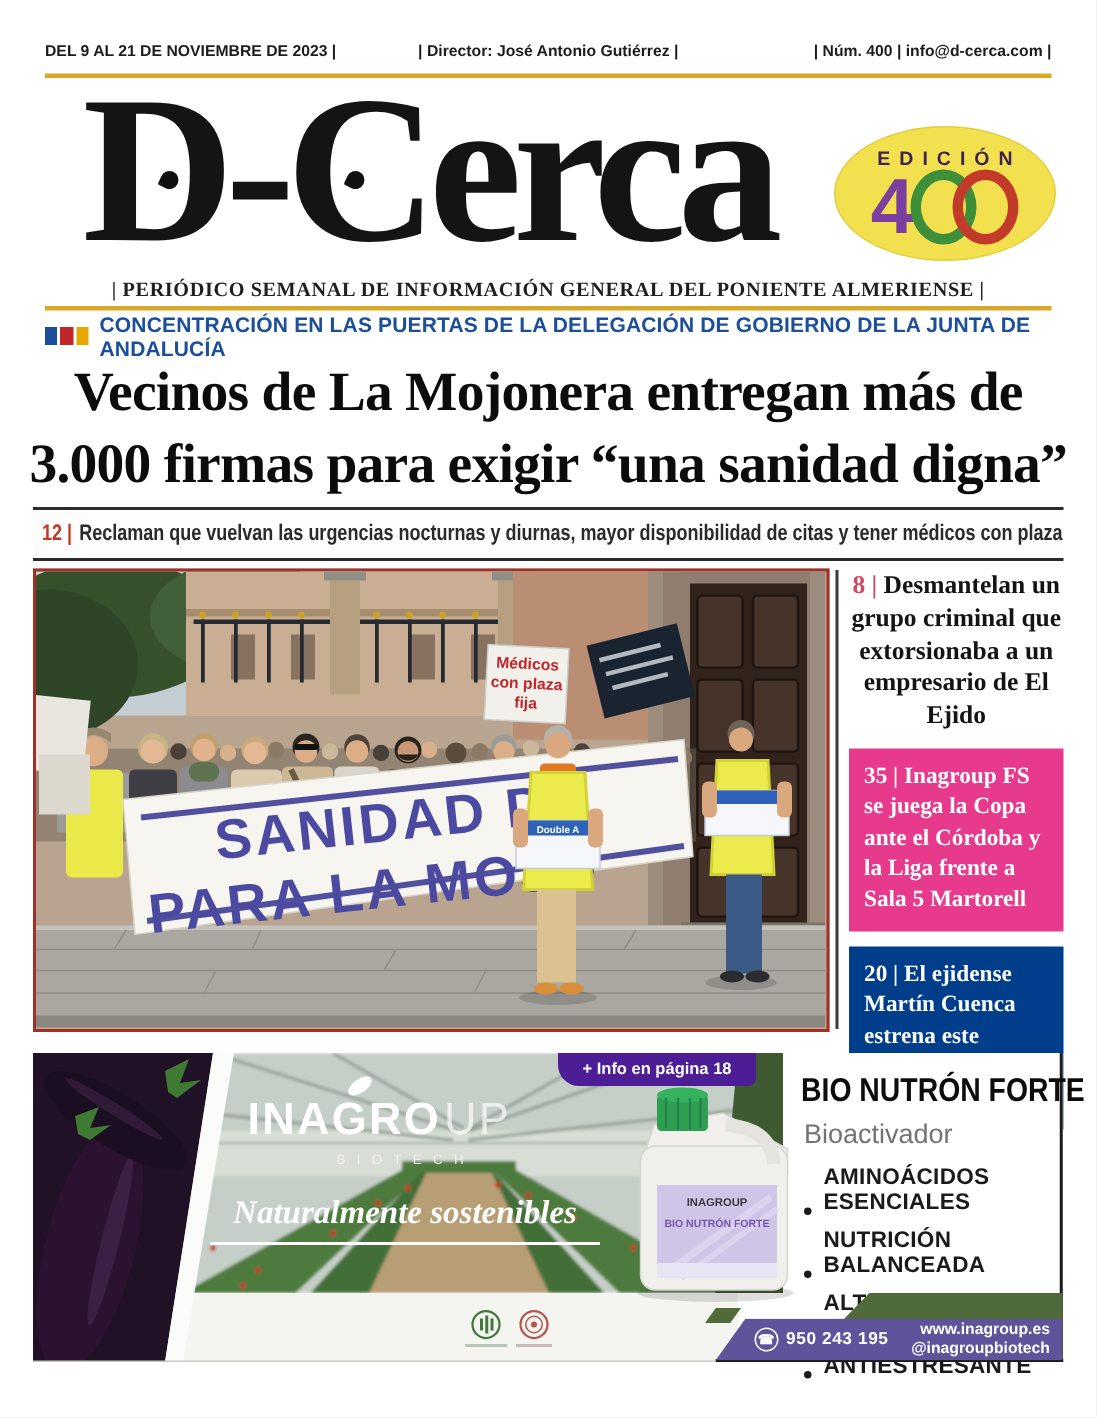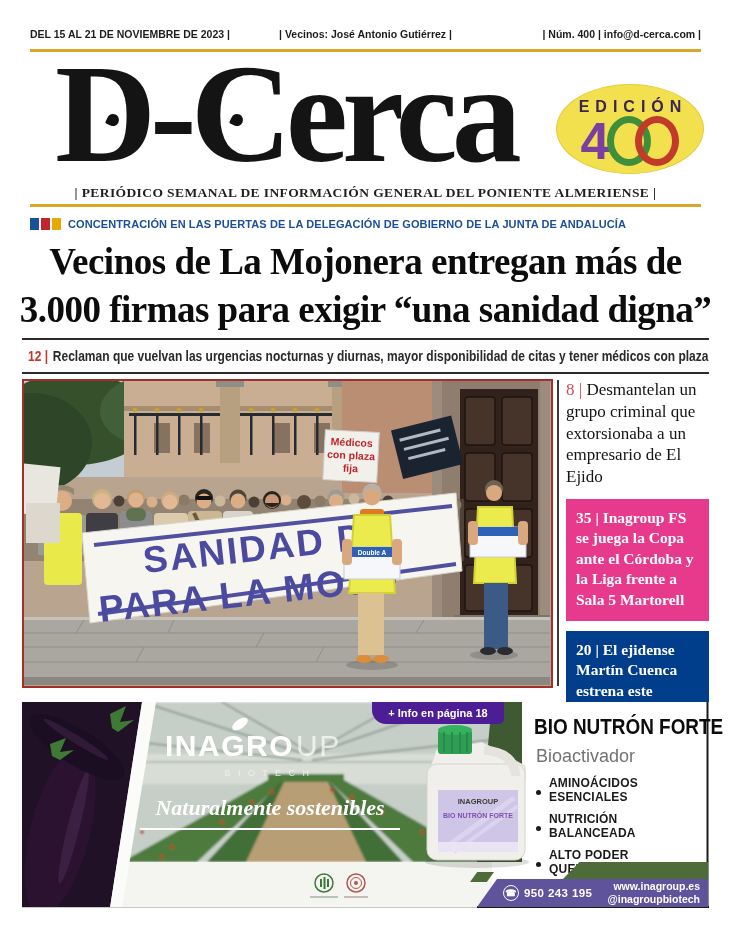--- a/index.html
+++ b/index.html
@@ -12,89 +12,89 @@
   .topbar .tb-center{position:absolute;left:0;right:0;top:0;text-align:center;}
   .topbar .tb-right{position:absolute;right:0;top:0;}
   .gold-rule{position:absolute;left:30px;right:30px;height:3px;background:#d9a826;}
 
   
   .logo{position:absolute;left:55px;top:46px;width:500px;height:136px;line-height:136px;
         font-family:"Liberation Serif",serif;font-weight:bold;font-size:140px;letter-spacing:-6px;color:#141414;}
   .pupil{position:absolute;width:12px;height:12px;border-radius:50% 50% 50% 10%;background:#111;transform:rotate(25deg);}
   .badge{position:absolute;left:556px;top:84px;width:148px;height:90px;background:#f3e04e;border:1px solid #e3cd3c;
          border-radius:50%;text-align:center;box-sizing:border-box;}
-  .badge-label{margin-top:13px;font-size:16px;font-weight:bold;letter-spacing:6px;color:#3d2353;padding-left:6px;}
+  .badge-label{margin-top:13px;font-size:13px;font-weight:bold;letter-spacing:6px;color:#3d2353;padding-left:6px;}
   .badge-num{display:flex;align-items:center;justify-content:center;height:54px;margin-top:-2px;}
   .badge-4{font-size:52px;font-weight:bold;color:#7b3fa0;line-height:54px;}
   .ring{display:inline-block;width:30px;height:36px;border-radius:50%;border:7px solid;background:transparent;}
   .ring-green{border-color:#3f8f3a;margin-left:-2px;}
   .ring-red{border-color:#c23b2a;margin-left:-16px;}
   .subtitle{position:absolute;left:0;right:0;top:185px;text-align:center;font-family:"Liberation Serif",serif;
             font-weight:bold;font-size:13.5px;letter-spacing:.4px;color:#1f1f1f;}
 
   
   .kicker{position:absolute;left:30px;top:217px;display:flex;align-items:center;height:14px;}
   .kick-sq{width:9px;height:12px;margin-right:2px;}
-  .kicker-text{margin-left:5px;font-size:11px;font-weight:bold;color:#1b4e9b;letter-spacing:.1px;}
+  .kicker-text{margin-left:5px;font-size:14px;font-weight:bold;color:#1b4e9b;letter-spacing:.1px;}
 
   
   .headline{position:absolute;left:14px;right:14px;top:238px;text-align:center;font-family:"Liberation Serif",serif;
             font-weight:bold;font-size:37px;line-height:1.3;color:#0c0c0c;letter-spacing:-.5px;}
 
   
   .subhead{position:absolute;left:22px;right:22px;top:338px;border-top:2px solid #2b2b2b;border-bottom:2px solid #2b2b2b;
            padding:7px 6px 8px 6px;background:#fdfdfd;overflow:hidden;}
   .subhead-inner{transform:scaleX(.8);transform-origin:0 50%;width:840px;white-space:nowrap;
                  font-size:15px;font-weight:bold;color:#2a2a2a;}
   .subhead-page{color:#c0392b;margin-right:6px;}
 
   
   .photo{position:absolute;left:22px;top:379px;width:531px;height:309px;border:2.5px solid #a33028;box-sizing:border-box;background:#b9a58f;}
   .vdivider{position:absolute;left:557px;top:380px;width:2px;height:306px;background:#3a3a3a;}
 
   
   .sidebar{position:absolute;left:566px;top:379px;width:143px;}
-  .story1{font-family:"Liberation Serif",serif;font-weight:normal;font-size:17px;line-height:1.28;color:#141414;}
+  .story1{font-family:"Liberation Serif",serif;font-weight:bold;font-size:17px;line-height:1.28;color:#141414;text-align:center;}
   .story1 .pg{color:#d14a62;}
   .teaser-box{font-family:"Liberation Serif",serif;font-weight:bold;font-size:15.5px;line-height:1.32;color:#fff;
               padding:9px 8px 11px 10px;box-sizing:border-box;width:143px;}
   .box-pink{background:#e83a8c;margin-top:11px;}
   .box-blue{background:#003e8c;margin-top:10px;}
 
   
   .ad{position:absolute;left:22px;top:702px;width:687px;height:206px;}
   .ad svg{position:absolute;left:0;top:0;}
   .info-tag{position:absolute;left:350px;top:0;width:132px;height:22px;background:#4c1d95;color:#fff;
             font-size:11px;font-weight:bold;text-align:center;line-height:22px;border-radius:0 0 5px 14px;}
   .prod-title{position:absolute;left:512px;top:12px;width:190px;font-size:22px;font-weight:900;color:#0d0d0d;
               letter-spacing:0;transform:scaleX(.86);transform-origin:0 0;white-space:nowrap;}
   .prod-sub{position:absolute;left:514px;top:44px;font-size:18px;color:#737373;}
   .bullets{position:absolute;left:514px;top:74px;width:170px;}
-  .bullet-row{display:flex;align-items:center;margin-bottom:8px;font-size:12px;font-weight:bold;color:#1a1a1a;letter-spacing:.2px;}
+  .bullet-row{display:flex;align-items:flex-end;margin-bottom:8px;font-size:15px;font-weight:bold;color:#1a1a1a;letter-spacing:.2px;}
   .bullet-dot{width:5px;height:5px;border-radius:50%;background:#1a1a1a;margin:4px 8px 0 0;flex:0 0 5px;}
   .green-band{position:absolute;left:540px;top:160px;width:146px;height:18px;background:#4f6b39;
               clip-path:polygon(12% 0,100% 0,100% 100%,0 100%);}
   .green-sliver{position:absolute;left:448px;top:170px;width:24px;height:10px;background:#4f6b39;
                 clip-path:polygon(30% 0,100% 0,70% 100%,0 100%);}
   .purple-bar{position:absolute;left:455px;top:177px;width:231px;height:28px;background:#5f549b;color:#fff;
               display:flex;align-items:center;justify-content:space-between;box-sizing:border-box;
               padding:0 8px 0 26px;clip-path:polygon(20px 0,100% 0,100% 100%,0 100%);}
   .phone-wrap{display:flex;align-items:center;font-size:11.5px;font-weight:bold;letter-spacing:.4px;}
   .phone-icon{display:inline-block;width:14px;height:14px;border:1.3px solid #fff;border-radius:50%;
               font-size:9px;line-height:14px;text-align:center;margin-right:5px;}
   .urls{text-align:right;font-size:10.5px;font-weight:bold;line-height:1.25;}
 </style>
 </head>
 <body>
 
 <div id="page">
 
   <div class="topbar">
-    <span class="tb-left">DEL 15 AL 21 DE NOVIEMBRE DE 2023 |</span>
-    <span class="tb-center">| Vecinos: José Antonio Gutiérrez |</span>
+    <span class="tb-left">DEL 9 AL 21 DE NOVIEMBRE DE 2023 |</span>
+    <span class="tb-center">| Director: José Antonio Gutiérrez |</span>
     <span class="tb-right">| Núm. 400 | info@d-cerca.com |</span>
   </div>
   <div class="gold-rule" style="top:49px;"></div>
 
   <div class="logo">
     <span>D-Cerca</span>
     <span class="pupil" style="left:52px;top:68px;"></span>
     <span class="pupil" style="left:176px;top:68px;"></span>
   </div>
   <div class="badge">

